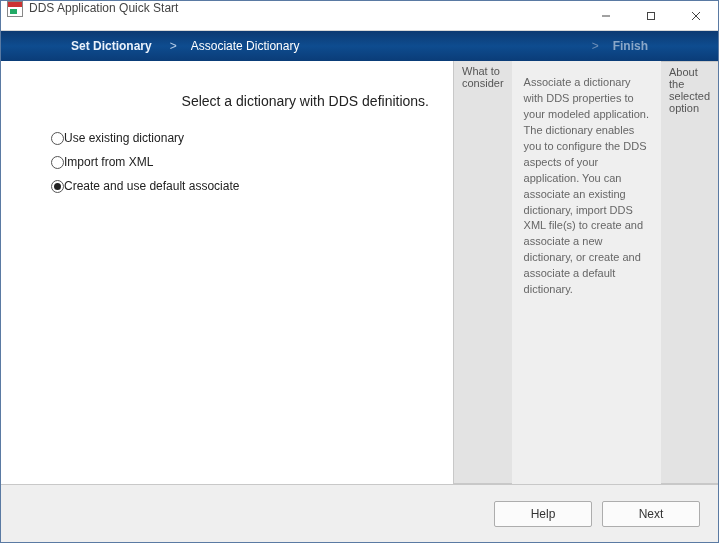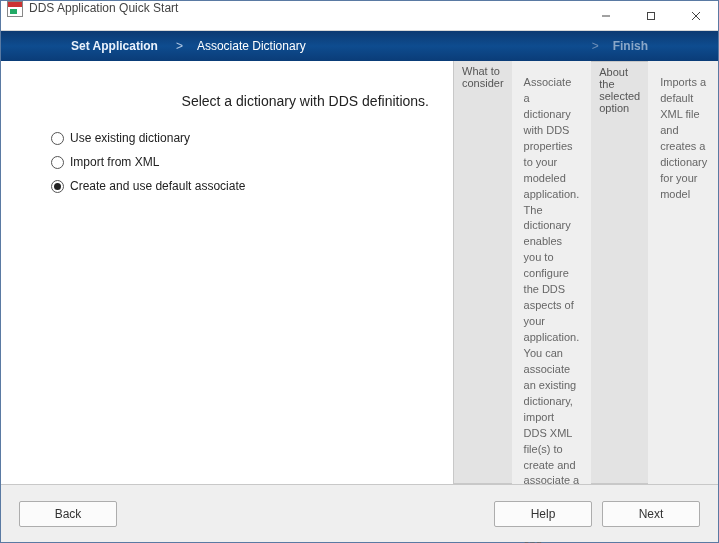--- a/index.html
+++ b/index.html
@@ -99,21 +99,21 @@
     text-align: right;
   }
   .left h2 {
     font-size: 14px;
     font-weight: 400;
     color: #222;
     margin: 0 0 22px 0;
   }
   .radios { display: flex; flex-direction: column; gap: 10px; margin-left: 4px; }
   .radio-row {
-    display: flex; align-items: center; gap: 6px;
+    display: flex; align-items: center; gap: 0;
     font-size: 12px; color: #222;
   }
   .radio {
     width: 13px; height: 13px; border-radius: 50%;
     border: 1px solid #555; background: #fff;
     display: inline-flex; align-items: center; justify-content: center;
     flex: 0 0 auto;
   }
   .radio.checked::after {
     content: "";
@@ -186,21 +186,21 @@
         <svg width="10" height="10" viewBox="0 0 10 10">
             <line x1="1" y1="1" x2="9" y2="9" stroke="#444" stroke-width="1"></line>
             <line x1="9" y1="1" x2="1" y2="9" stroke="#444" stroke-width="1"></line>
           </svg>
       </div>
     </div>
   </div>
 
   <div class="stepbar">
     <div class="step step1">
-      <span class="step-label">Set Application</span>
+      <span class="step-label">Set Dictionary</span>
     </div>
     <span class="step-sep">&gt;</span>
     <div class="step step2">
       <span class="step-label">Associate Dictionary</span>
     </div>
     <span class="step-sep" style="margin-left:auto; color:#7f9bc0;">&gt;</span>
     <div class="step step3" style="margin-right:60px;">
       <span class="step-label">Finish</span>
     </div>
   </div>
@@ -221,28 +221,24 @@
           <span class="radio checked"></span>
           <span>Create and use default associate</span>
         </label>
       </div>
     </div>
 
     <div class="right">
       <div class="panel-header">What to consider</div>
       <div class="panel-body">Associate a dictionary with DDS properties to your modeled application. The dictionary enables you to configure the DDS aspects of your application. You can associate an existing dictionary, import DDS XML file(s) to create and associate a new dictionary, or create and associate a default dictionary.</div>
       <div class="panel-header mid">About the selected option</div>
-      <div class="panel-body flexgrow">Imports a default XML file and creates a dictionary for your model</div>
     </div>
   </div>
 
   <div class="footer">
-    <div class="btn">
-      <span>Back</span>
-    </div>
     <div class="spacer"></div>
     <div class="btn">
       <span>Help</span>
     </div>
     <div class="btn">
       <span>Next</span>
     </div>
   </div>
 
 </div>

